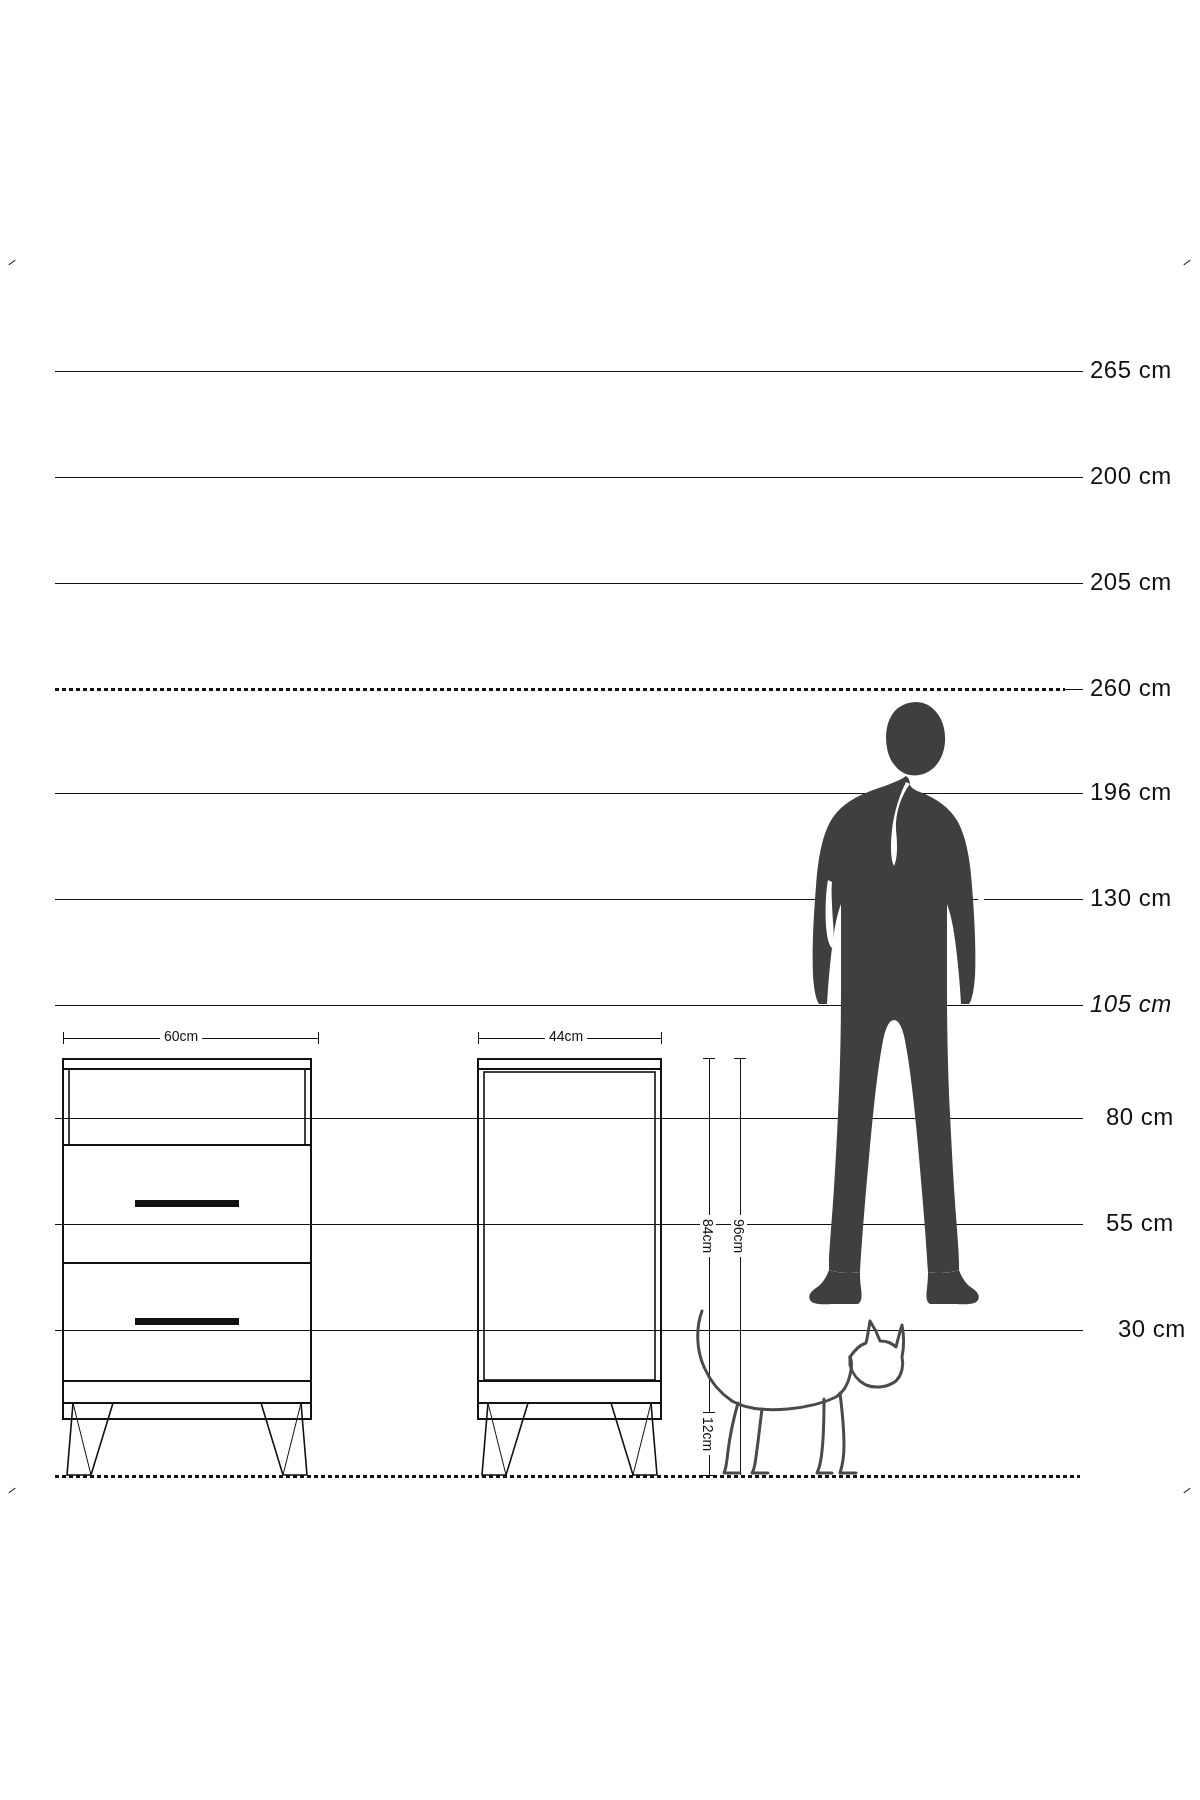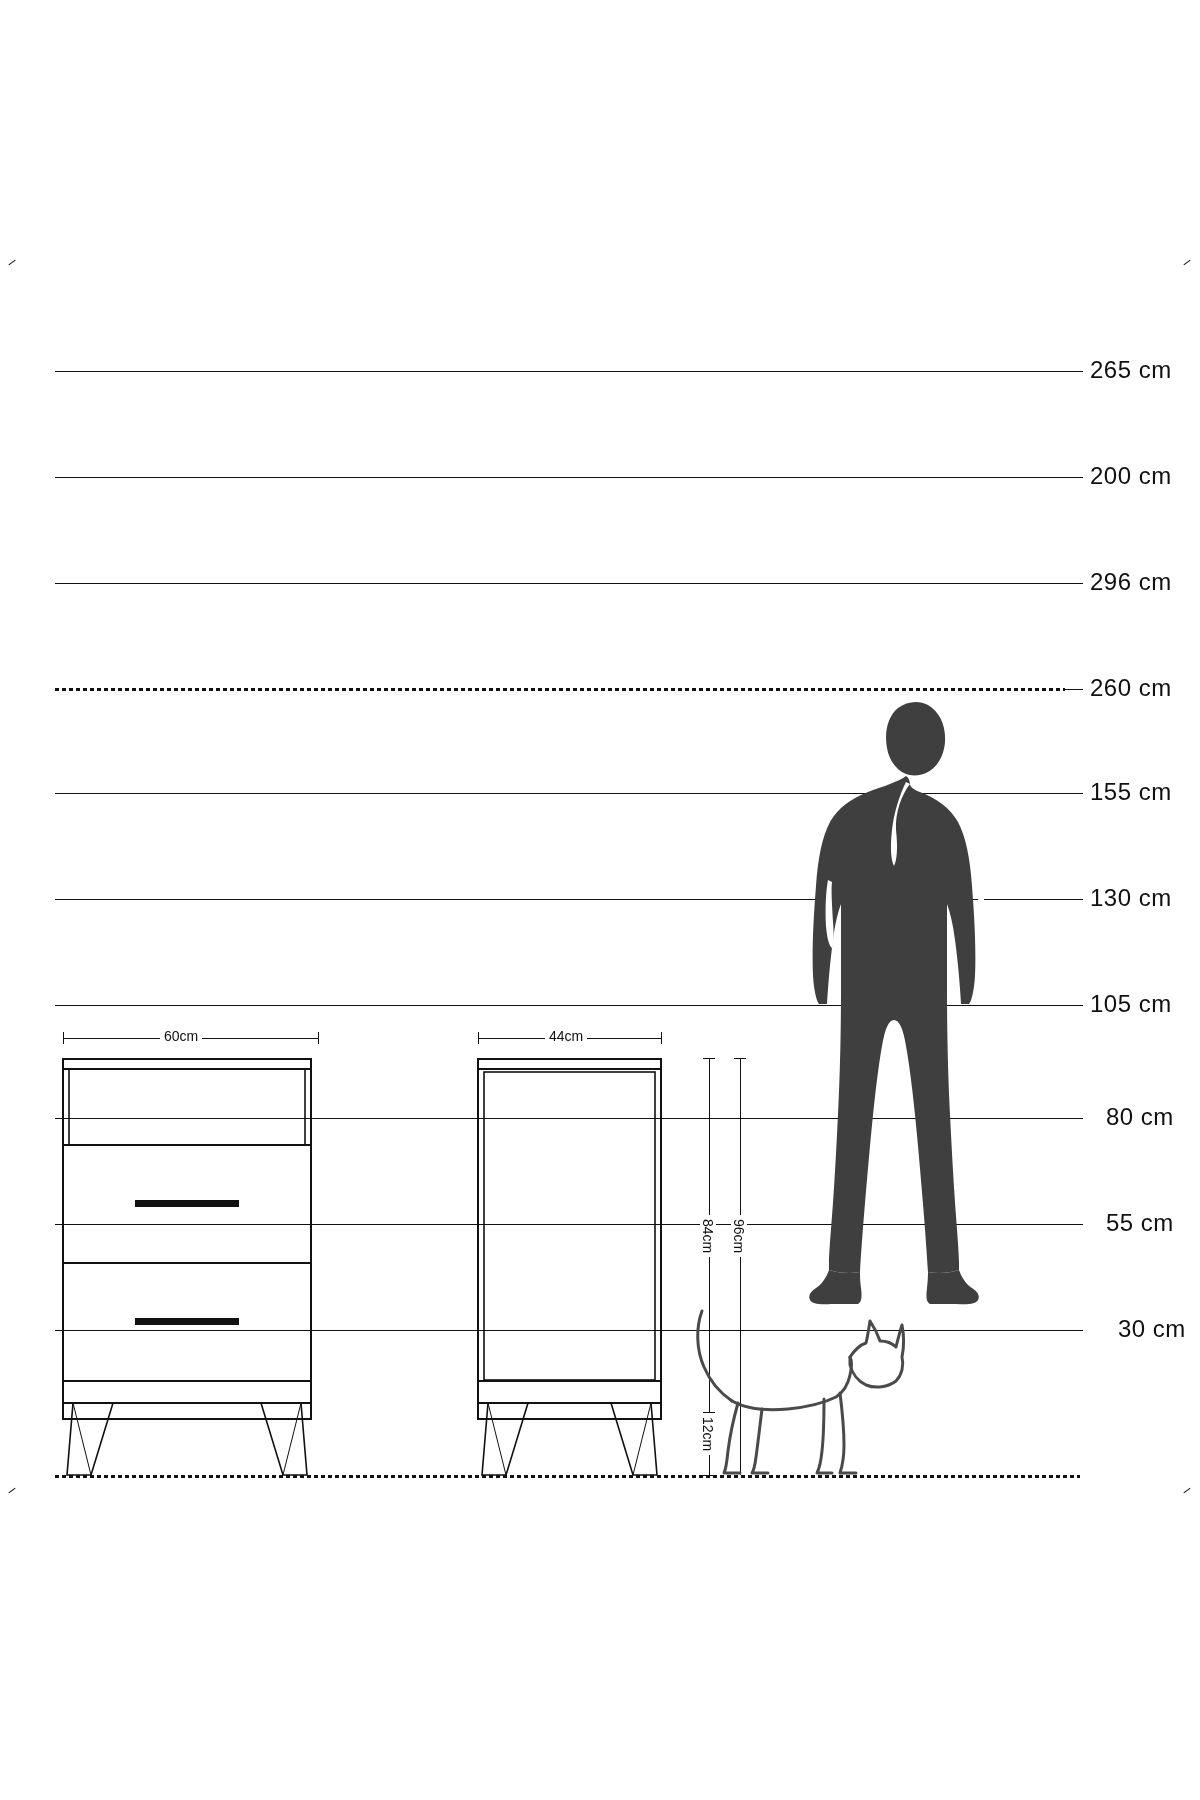--- a/index.html
+++ b/index.html
@@ -119,37 +119,37 @@
     <div class="scale-line" style="top:371px; width:1010px;"></div>
     <div class="tick" style="left:1065px; top:371px;"></div>
     <div class="scale-label" style="left:1090px; top:356px;">265 cm</div>
 
     <div class="scale-line" style="top:477px; width:1010px;"></div>
     <div class="tick" style="left:1065px; top:477px;"></div>
     <div class="scale-label" style="left:1090px; top:462px;">200 cm</div>
 
     <div class="scale-line" style="top:583px; width:1010px;"></div>
     <div class="tick" style="left:1065px; top:583px;"></div>
-    <div class="scale-label" style="left:1090px; top:568px;">296 cm</div>
+    <div class="scale-label" style="left:1090px; top:568px;">205 cm</div>
 
     <div class="dashed-line" style="top:688px; width:1010px;"></div>
     <div class="tick" style="left:1065px; top:689px;"></div>
     <div class="scale-label" style="left:1090px; top:674px;">260 cm</div>
 
     <div class="scale-line" style="top:793px; width:1010px;"></div>
     <div class="tick" style="left:1065px; top:793px;"></div>
-    <div class="scale-label" style="left:1090px; top:778px;">155 cm</div>
+    <div class="scale-label" style="left:1090px; top:778px;">196 cm</div>
 
     <div class="scale-line" style="top:899px; width:1010px;"></div>
     <div class="tick" style="left:1065px; top:899px;"></div>
     <div class="scale-label" style="left:1090px; top:884px;">130 cm</div>
 
     <div class="scale-line" style="top:1005px; width:1010px;"></div>
     <div class="tick" style="left:1065px; top:1005px;"></div>
-    <div class="scale-label" style="left:1090px; top:990px;">105 cm</div>
+    <div class="scale-label" style="left:1090px; top:990px;font-style:italic;">105 cm</div>
 
     <div class="scale-line" style="top:1118px; width:1010px;"></div>
     <div class="tick" style="left:1065px; top:1118px;"></div>
     <div class="scale-label" style="left:1106px; top:1103px;">80 cm</div>
 
     <div class="scale-line" style="top:1224px; width:1010px;"></div>
     <div class="tick" style="left:1065px; top:1224px;"></div>
     <div class="scale-label" style="left:1106px; top:1209px;">55 cm</div>
 
     <div class="scale-line" style="top:1330px; width:1010px;"></div>

